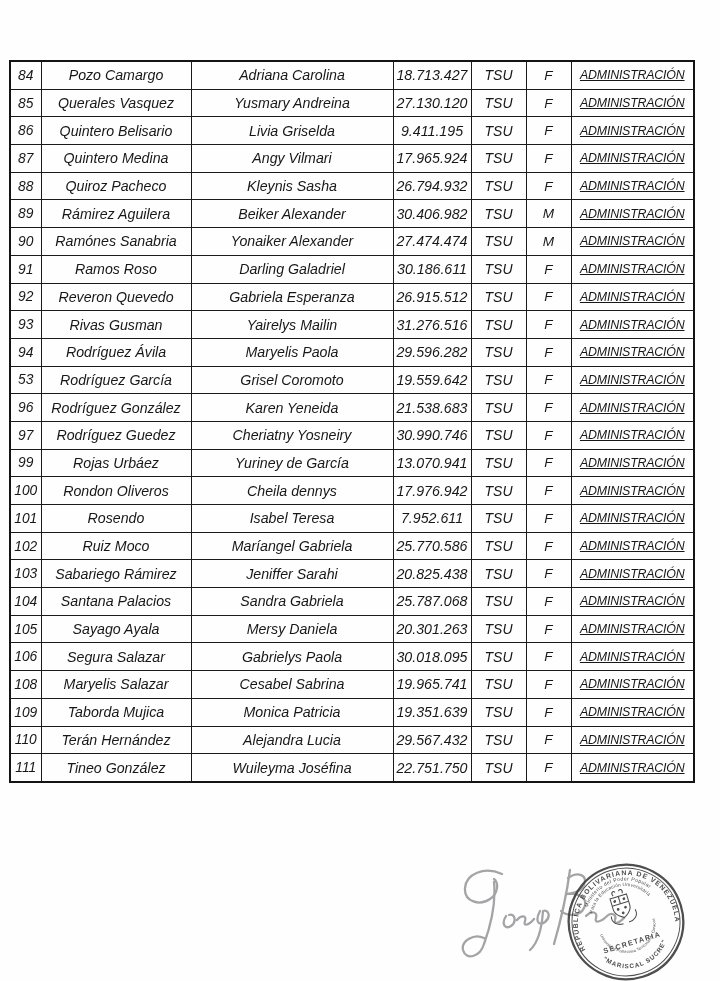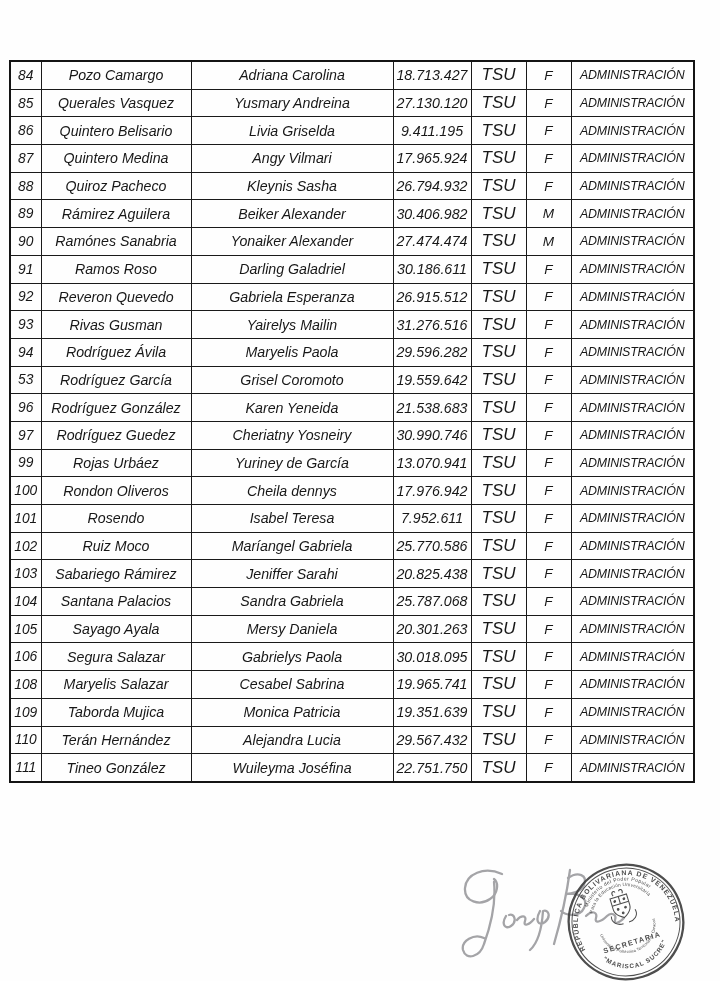--- a/index.html
+++ b/index.html
@@ -33,23 +33,23 @@
     vertical-align: middle;
     font-style: italic;
     font-size: 14.2px;
     color: #171717;
     padding: 0 2px;
     white-space: nowrap;
     overflow: hidden;
   }
   table.roster td.col-num    { font-size: 13.8px; }
   table.roster td.col-id     { font-size: 14.2px; }
-  table.roster td.col-degree { font-size: 17px; }
+  table.roster td.col-degree { font-size: 14px; }
   table.roster td.col-gender { font-size: 13.6px; }
-  table.roster td.col-career { font-size: 12.4px; letter-spacing: -0.2px; }
+  table.roster td.col-career { font-size: 12.4px; letter-spacing: -0.2px; text-decoration: underline; }
   table.roster tr.row-last td.col-degree {
     vertical-align: top;
     padding-top: 2px;
     line-height: 1;
   }
   .signature {
     position: absolute;
     left: 450px;
     top: 858px;
     width: 185px;

